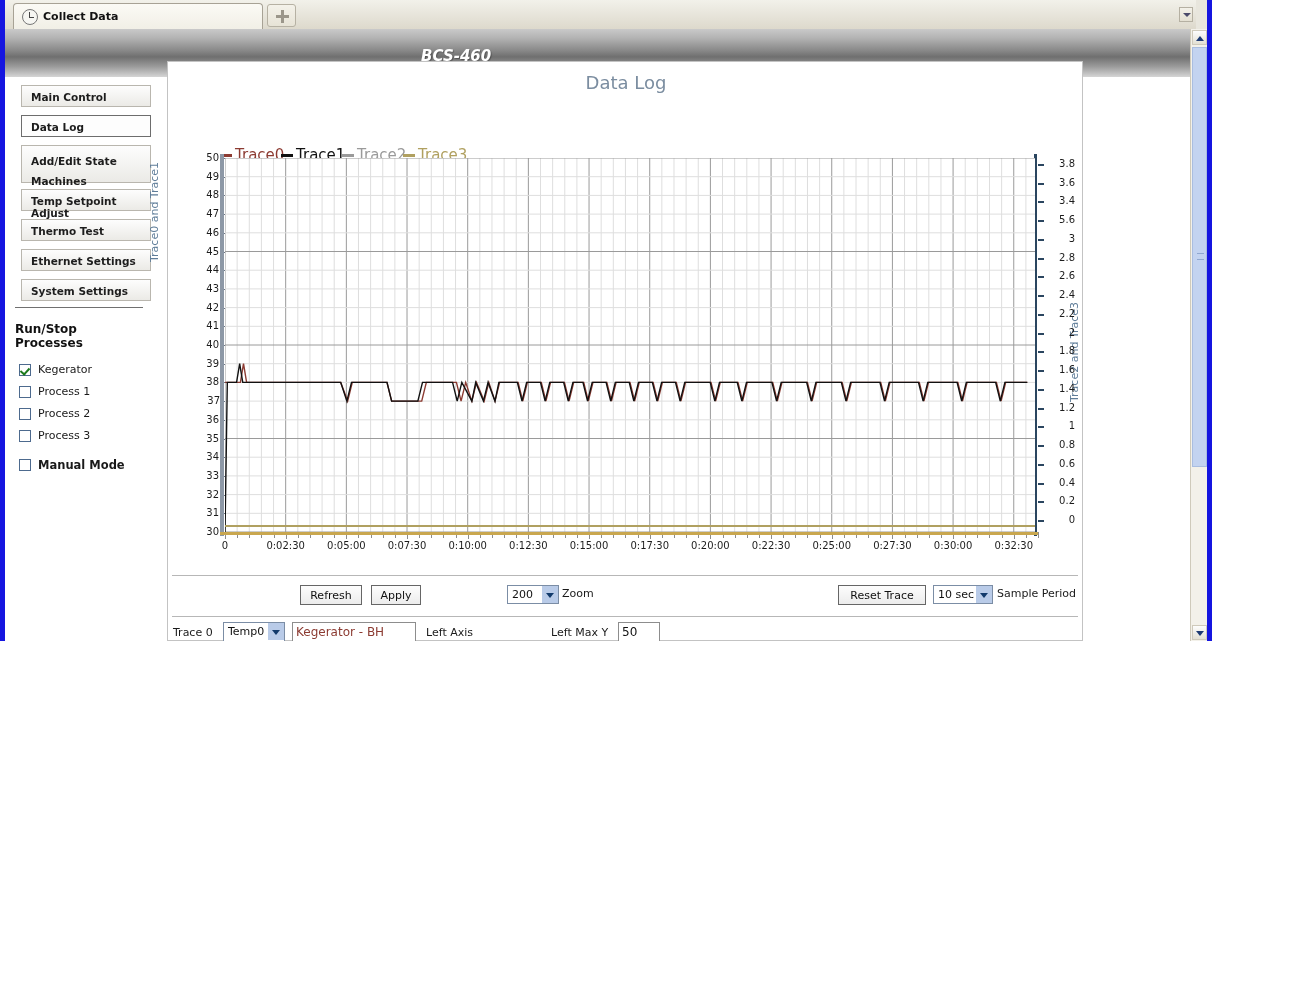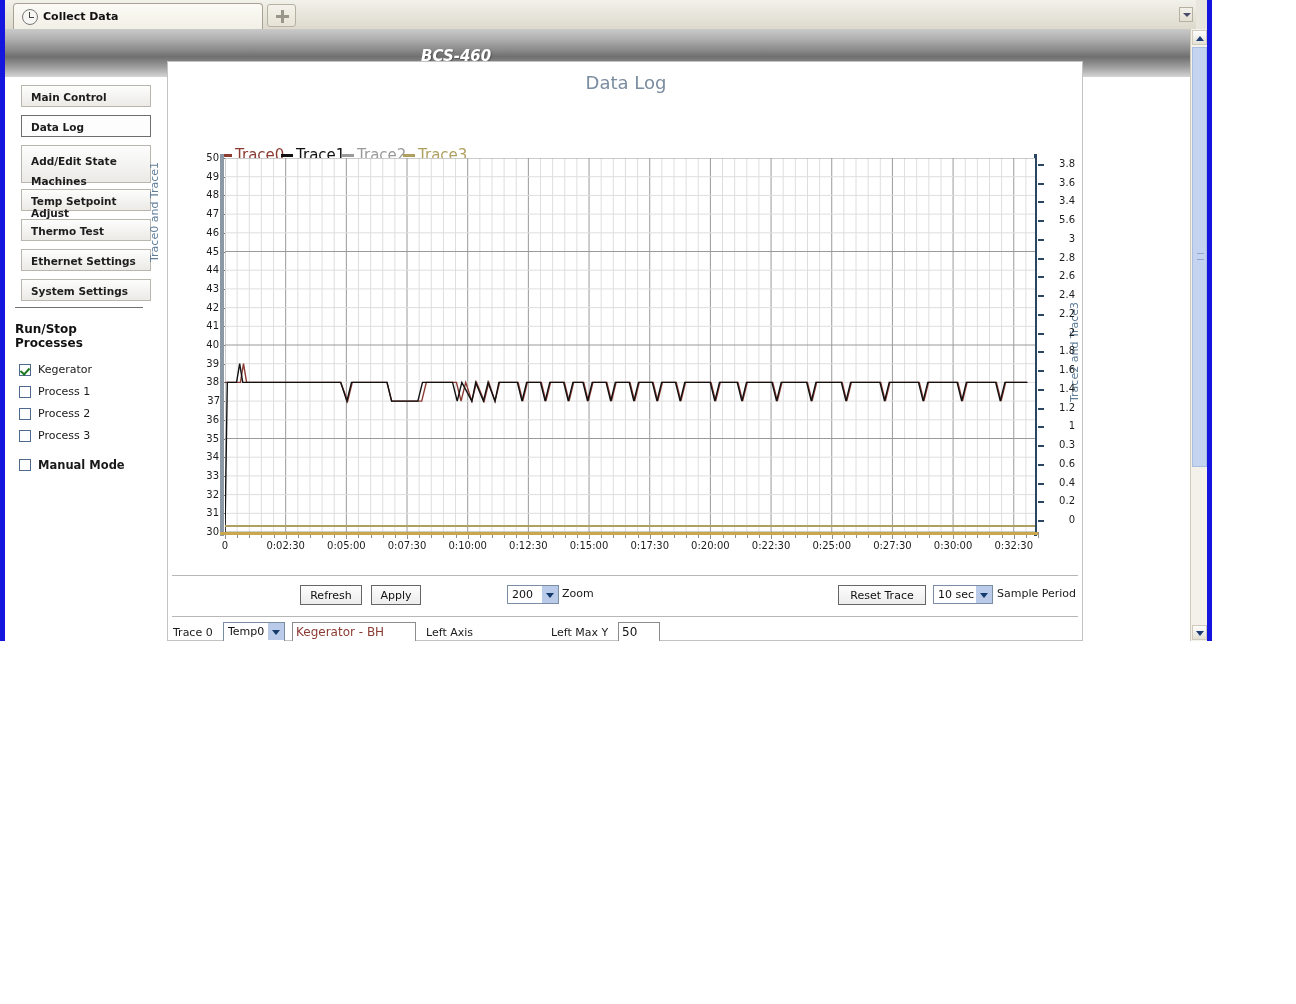--- a/index.html
+++ b/index.html
@@ -266,21 +266,21 @@
           <div class="ylbl-r" style="left: 881px; top: 283.368px;">1.8</div>
           <div class="ytick-r" style="left: 870px; top: 289.368px;"></div>
           <div class="ylbl-r" style="left: 881px; top: 302.105px;">1.6</div>
           <div class="ytick-r" style="left: 870px; top: 308.105px;"></div>
           <div class="ylbl-r" style="left: 881px; top: 320.842px;">1.4</div>
           <div class="ytick-r" style="left: 870px; top: 326.842px;"></div>
           <div class="ylbl-r" style="left: 881px; top: 339.579px;">1.2</div>
           <div class="ytick-r" style="left: 870px; top: 345.579px;"></div>
           <div class="ylbl-r" style="left: 881px; top: 358.316px;">1</div>
           <div class="ytick-r" style="left: 870px; top: 364.316px;"></div>
-          <div class="ylbl-r" style="left: 881px; top: 377.053px;">0.3</div>
+          <div class="ylbl-r" style="left: 881px; top: 377.053px;">0.8</div>
           <div class="ytick-r" style="left: 870px; top: 383.053px;"></div>
           <div class="ylbl-r" style="left: 881px; top: 395.789px;">0.6</div>
           <div class="ytick-r" style="left: 870px; top: 401.789px;"></div>
           <div class="ylbl-r" style="left: 881px; top: 414.526px;">0.4</div>
           <div class="ytick-r" style="left: 870px; top: 420.526px;"></div>
           <div class="ylbl-r" style="left: 881px; top: 433.263px;">0.2</div>
           <div class="ytick-r" style="left: 870px; top: 439.263px;"></div>
           <div class="ylbl-r" style="left: 881px; top: 452px;">0</div>
           <div class="ytick-r" style="left: 870px; top: 458px;"></div>
           <div class="xtick" style="left: 57px; top: 470px; height: 7px;"></div>

